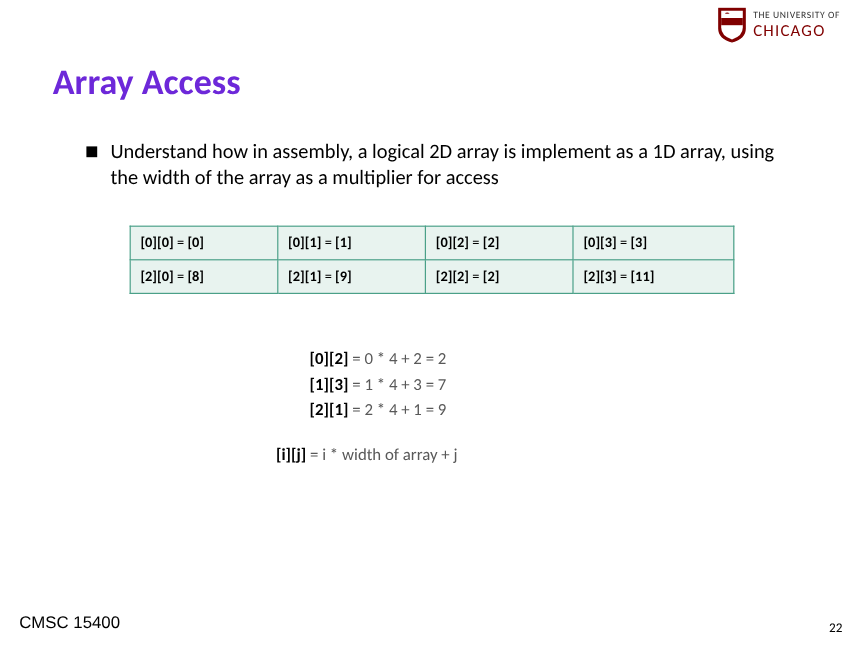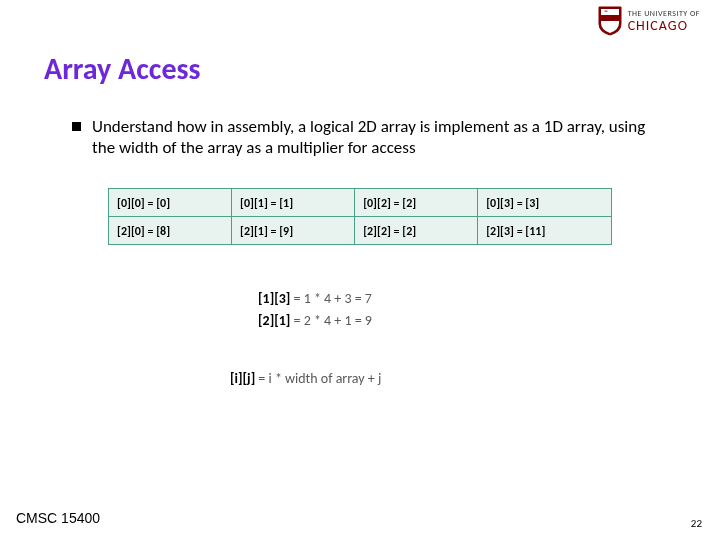--- a/index.html
+++ b/index.html
@@ -156,20 +156,21 @@
           <td><span class="b">[2][0]</span>  =  <span class="b">[8]</span></td>
           <td><span class="b">[2][1]</span>  =  <span class="b">[9]</span></td>
           <td><span class="b">[2][2]</span>  =  <span class="b">[2]</span></td>
           <td><span class="b">[2][3]</span>  =  <span class="b">[11]</span></td>
         </tr>
       </tbody>
   </table>
 </div>
 
 <div class="formulas" id="formulas">
+    <div><span class="lhs">[0][2]</span><span> = 0 * 4 + 2 = 2</span></div>
     <div><span class="lhs">[1][3]</span><span> = 1 * 4 + 3 = 7</span></div>
     <div><span class="lhs">[2][1]</span><span> = 2 * 4 + 1 = 9</span></div>
   </div>
 
 <div class="formula2">
   <span class="lhs">[i][j]</span><span> = i * width of array + j</span>
 </div>
 
 <div class="footer-left">CMSC 15400</div>
 <div class="footer-right">22</div>

